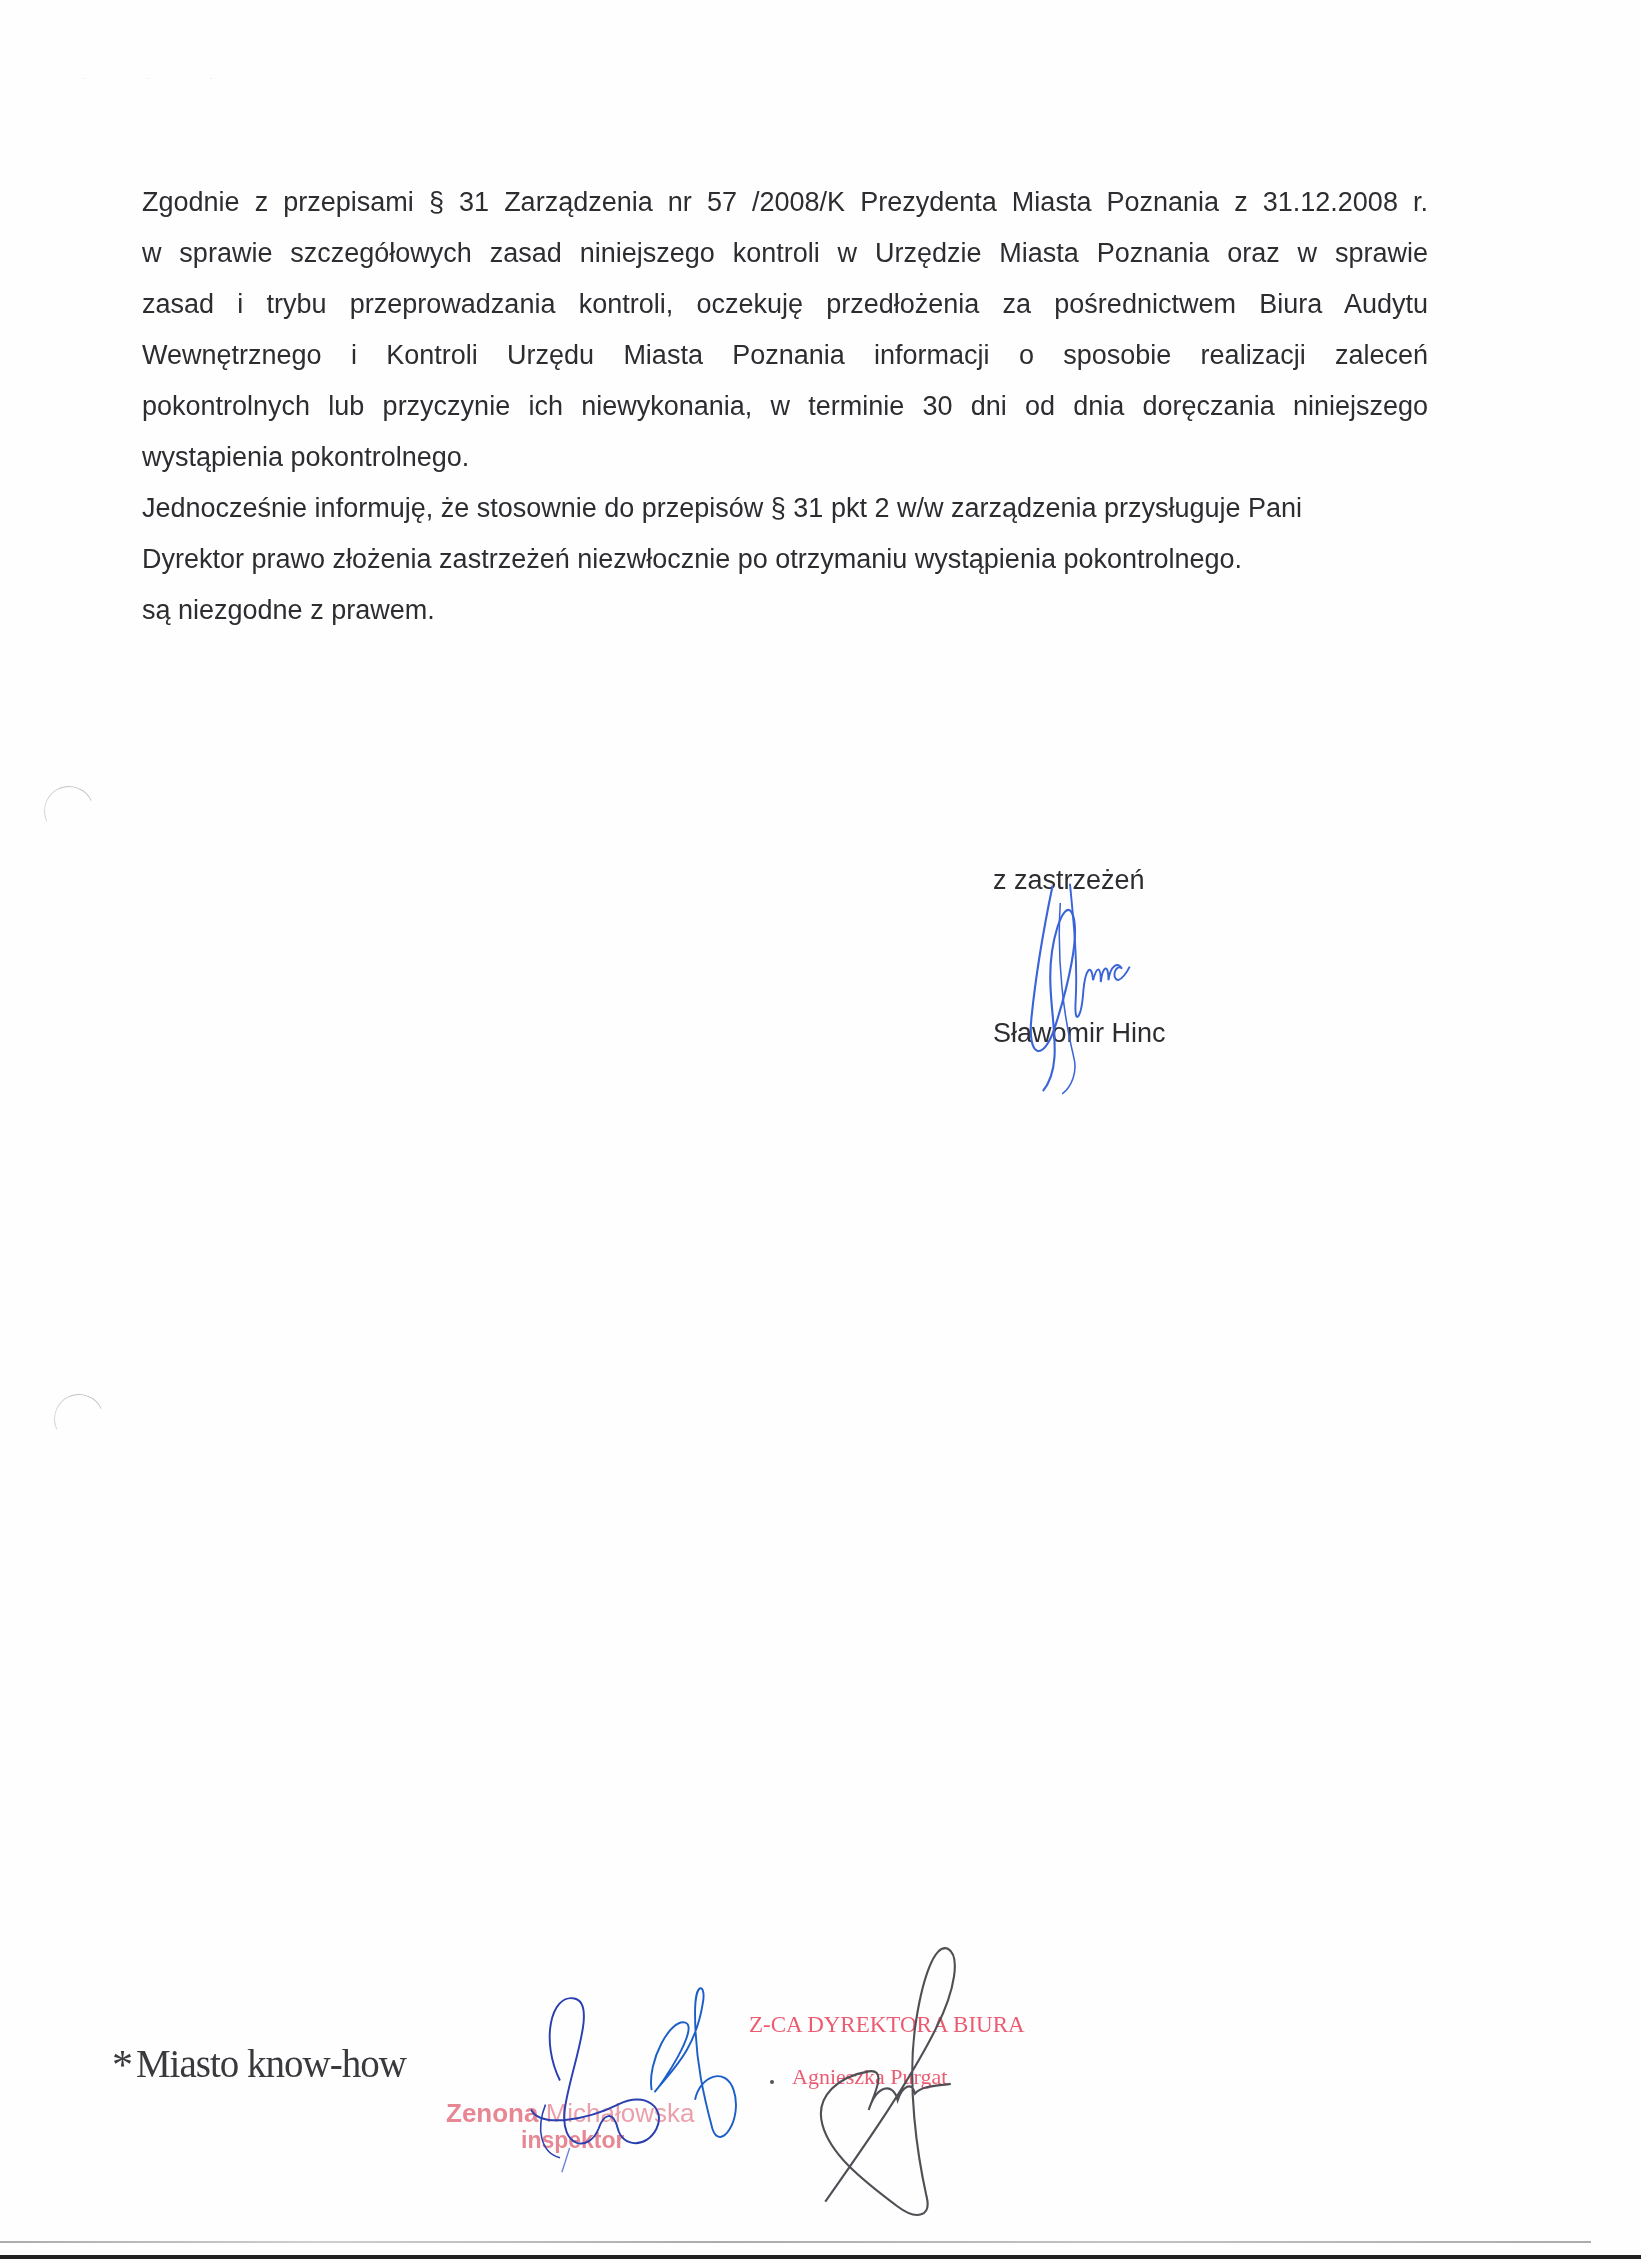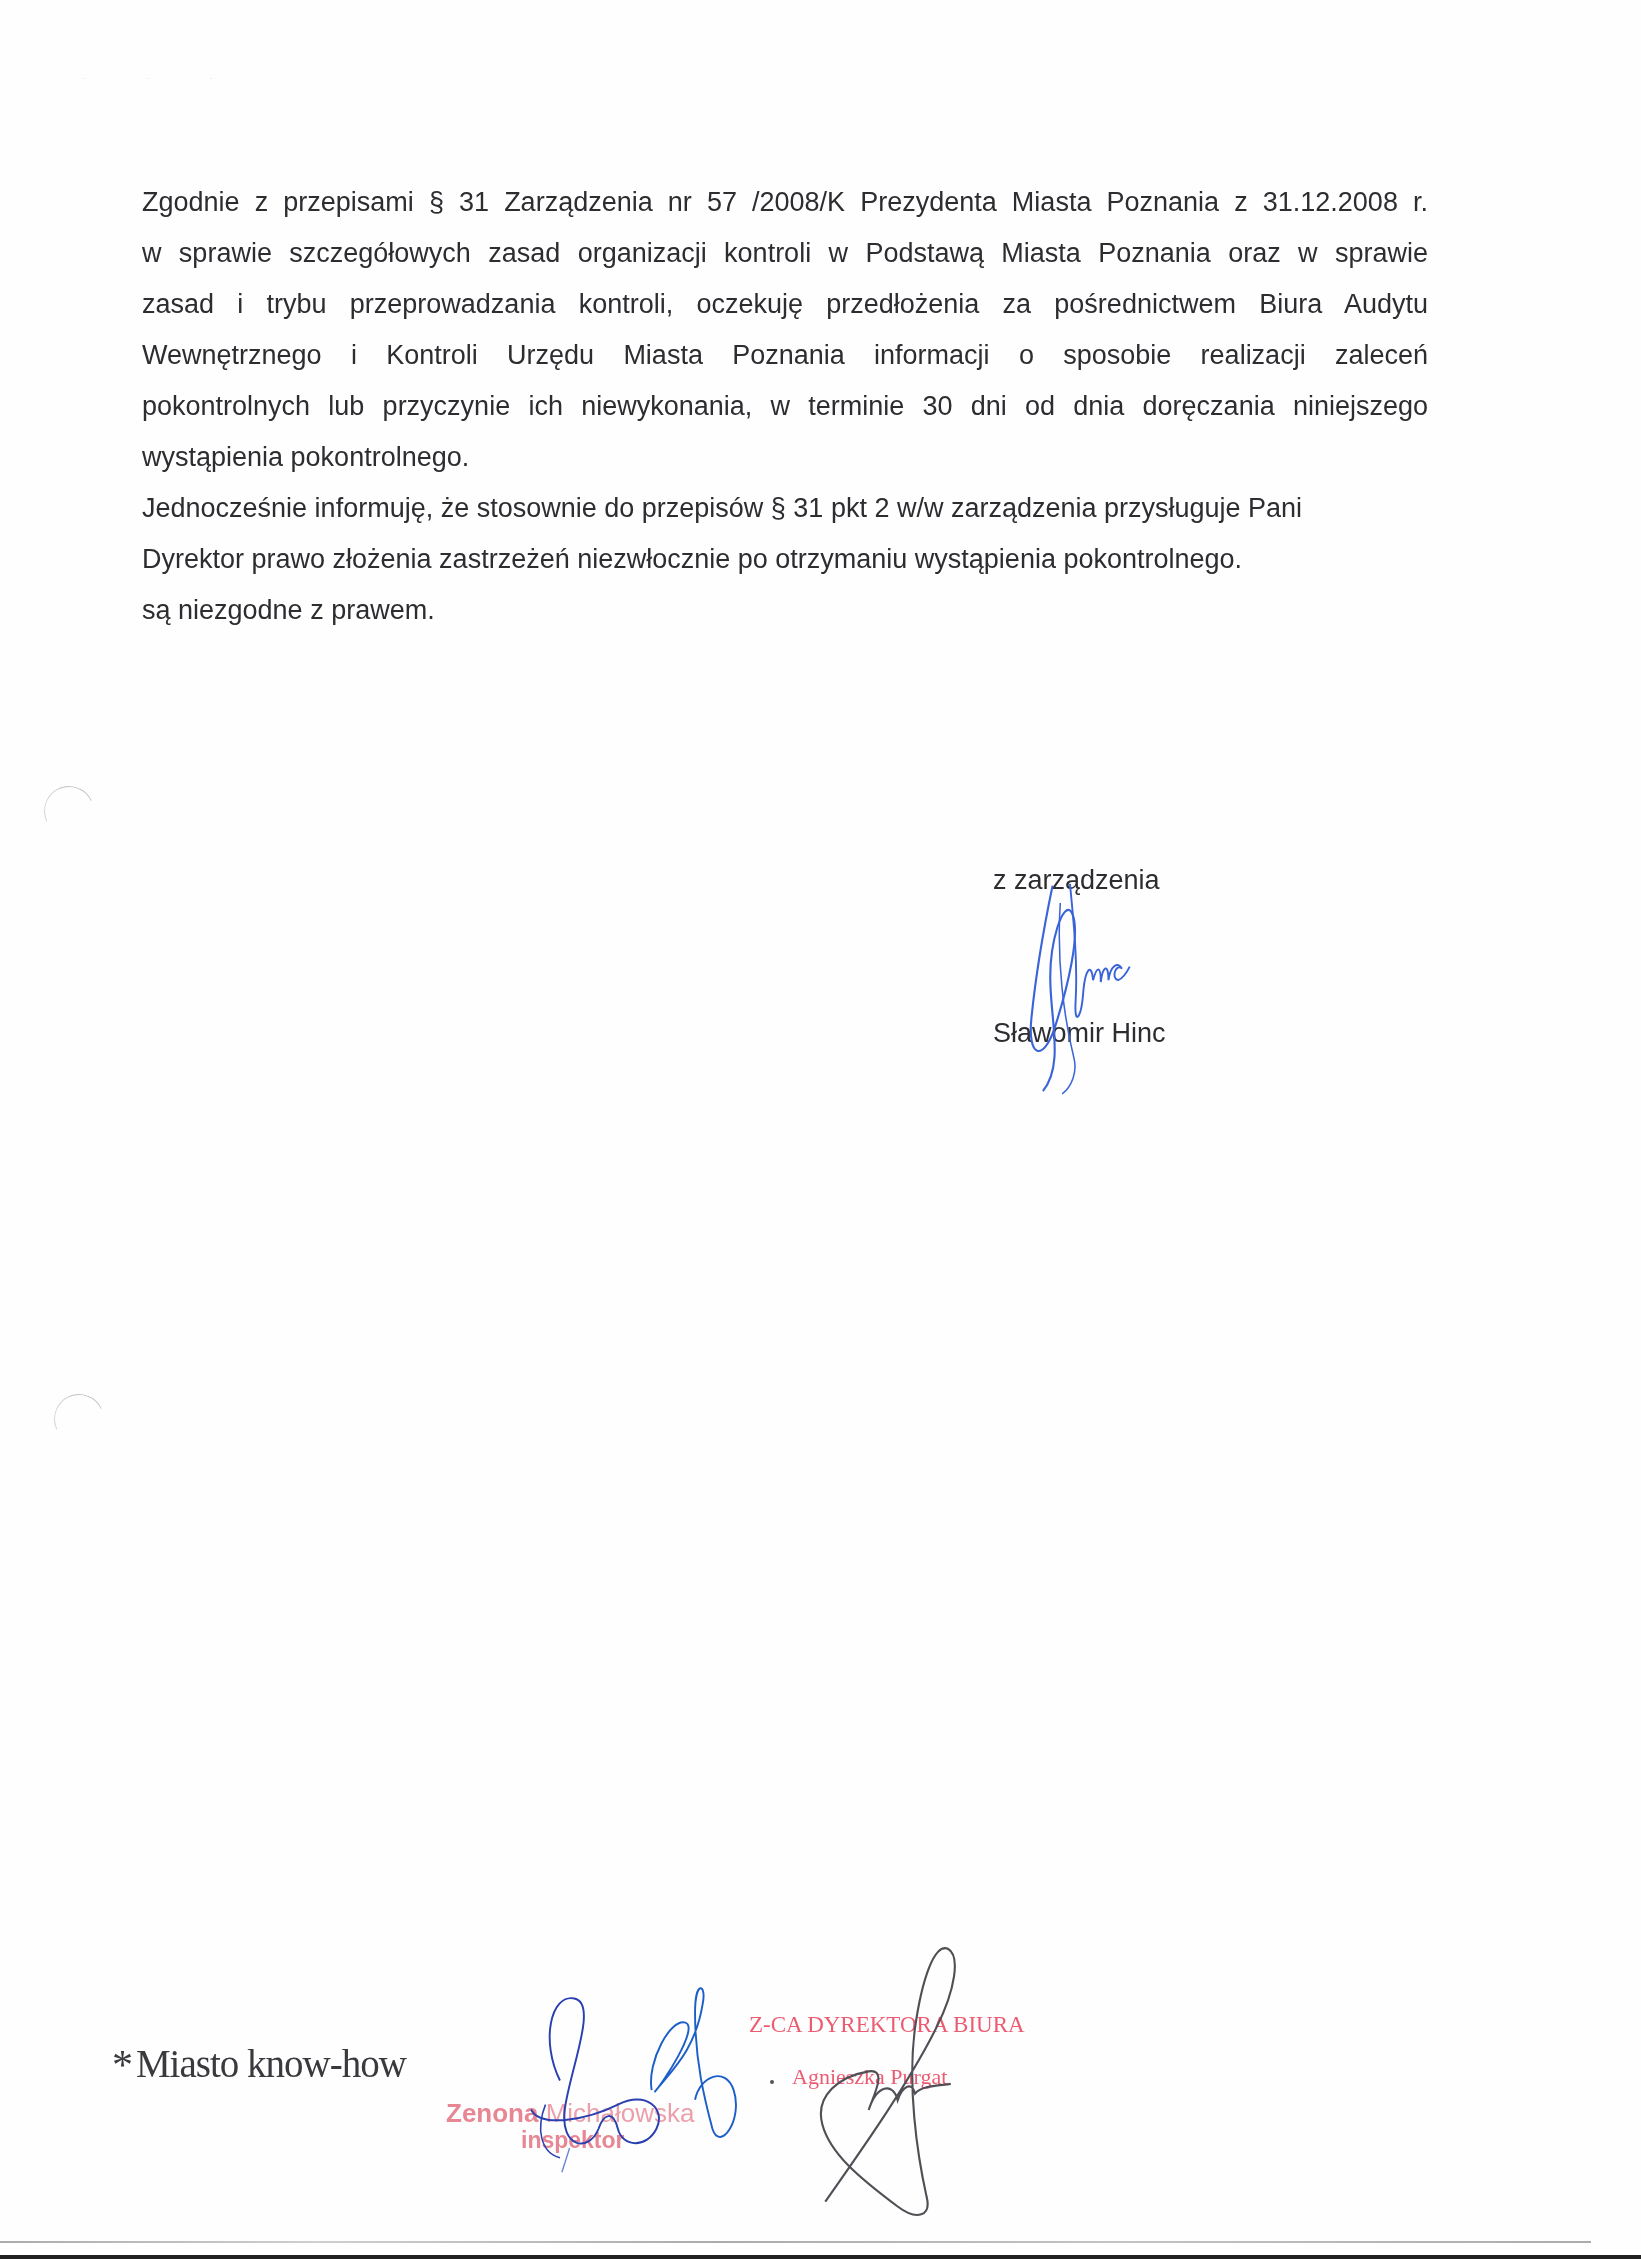--- a/index.html
+++ b/index.html
@@ -183,34 +183,34 @@
 </head>
 <body>
 
 <div class="page">
 
   <div class="scan-specks">· · ·</div>
 
   <div class="body-text">
     <p>
       <span class="line">Zgodnie z przepisami § 31 Zarządzenia nr 57 /2008/K Prezydenta Miasta Poznania z 31.12.2008 r.</span>
-      <span class="line">w sprawie szczegółowych zasad organizacji kontroli w Podstawą Miasta Poznania  oraz w sprawie</span>
+      <span class="line">w sprawie szczegółowych zasad niniejszego kontroli w Urzędzie Miasta Poznania  oraz w sprawie</span>
       <span class="line">zasad i trybu przeprowadzania kontroli, oczekuję przedłożenia za pośrednictwem Biura Audytu</span>
       <span class="line">Wewnętrznego  i Kontroli Urzędu Miasta Poznania informacji o sposobie realizacji zaleceń</span>
       <span class="line">pokontrolnych lub przyczynie ich niewykonania, w terminie 30 dni od dnia doręczania niniejszego</span>
       <span class="line last">wystąpienia pokontrolnego.</span>
     </p>
     <p>
       <span class="line last">Jednocześnie informuję, że stosownie do przepisów § 31 pkt 2 w/w zarządzenia przysługuje Pani</span>
       <span class="line last">Dyrektor prawo złożenia zastrzeżeń niezwłocznie po otrzymaniu wystąpienia pokontrolnego.</span>
       <span class="line last">są niezgodne z prawem.</span>
     </p>
   </div>
 
-  <div class="closing greeting">z zarządzenia</div>
+  <div class="closing greeting">z zastrzeżeń</div>
   <div class="closing signer">Sławomir Hinc</div>
 
   <svg class="signature" style="left:1014px; top:874px;" width="135" height="222" viewBox="0 0 140 230">
     <path d="M40 12 C30 60, 22 110, 18 150 C14 190, 30 195, 42 160 C55 120, 70 60, 60 40 C52 25, 35 70, 38 120 C40 160, 50 200, 30 225" fill="none" stroke="#3a64d8" stroke-width="2.2"></path>
     <path d="M58 10 C62 50, 66 90, 64 130 C62 160, 70 150, 72 120 C74 100, 80 90, 82 110" fill="none" stroke="#3a64d8" stroke-width="2"></path>
     <path d="M82 110 C86 95, 90 95, 90 112 C92 95, 98 92, 98 110 C100 95, 108 90, 112 98 C106 92, 100 108, 108 110 C114 108, 118 100, 120 96" fill="none" stroke="#3a64d8" stroke-width="2"></path>
     <path d="M48 30 C44 90, 52 150, 62 190 C66 205, 60 220, 50 228" fill="none" stroke="#3a64d8" stroke-width="1.6"></path>
   </svg>
 
 

